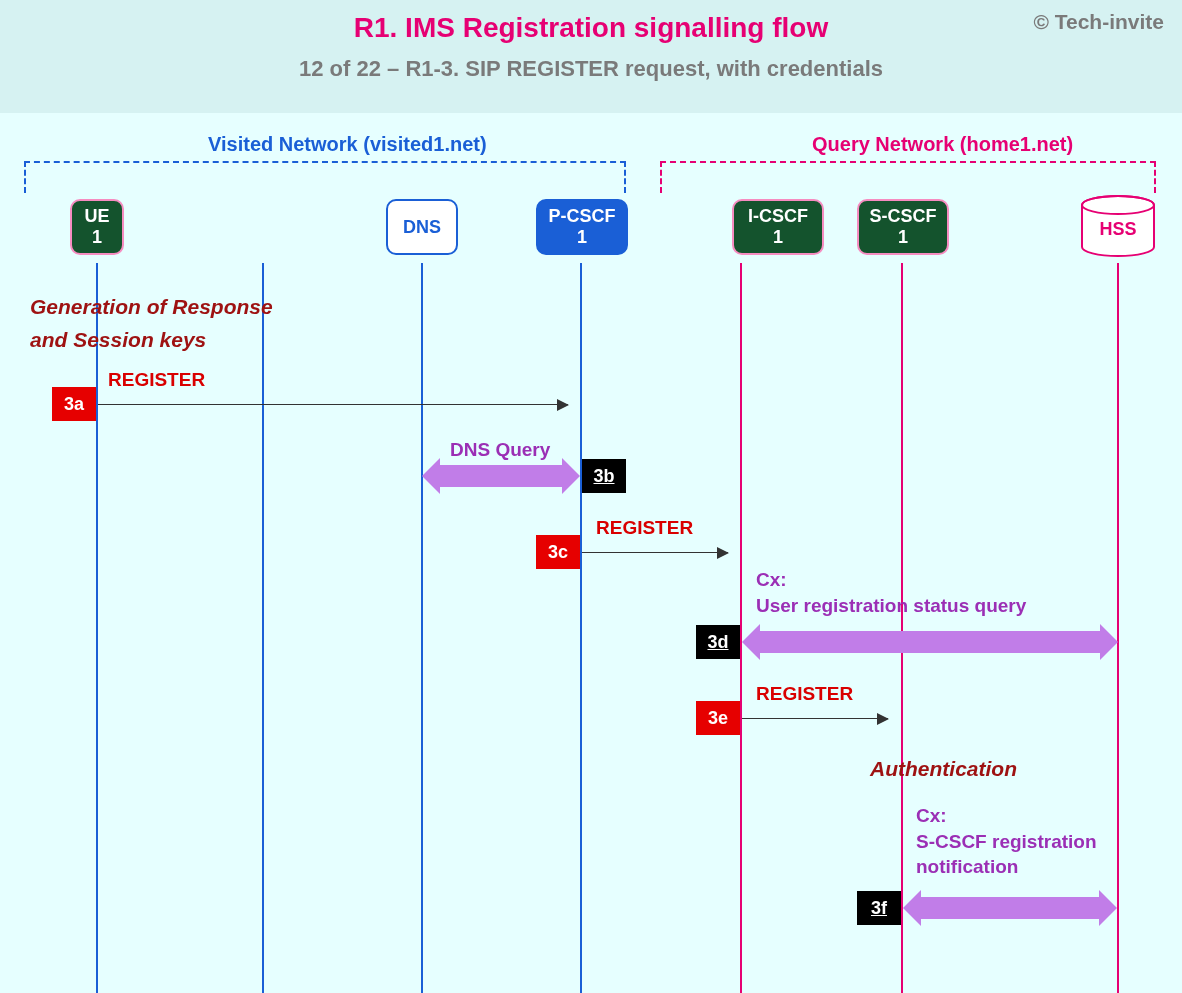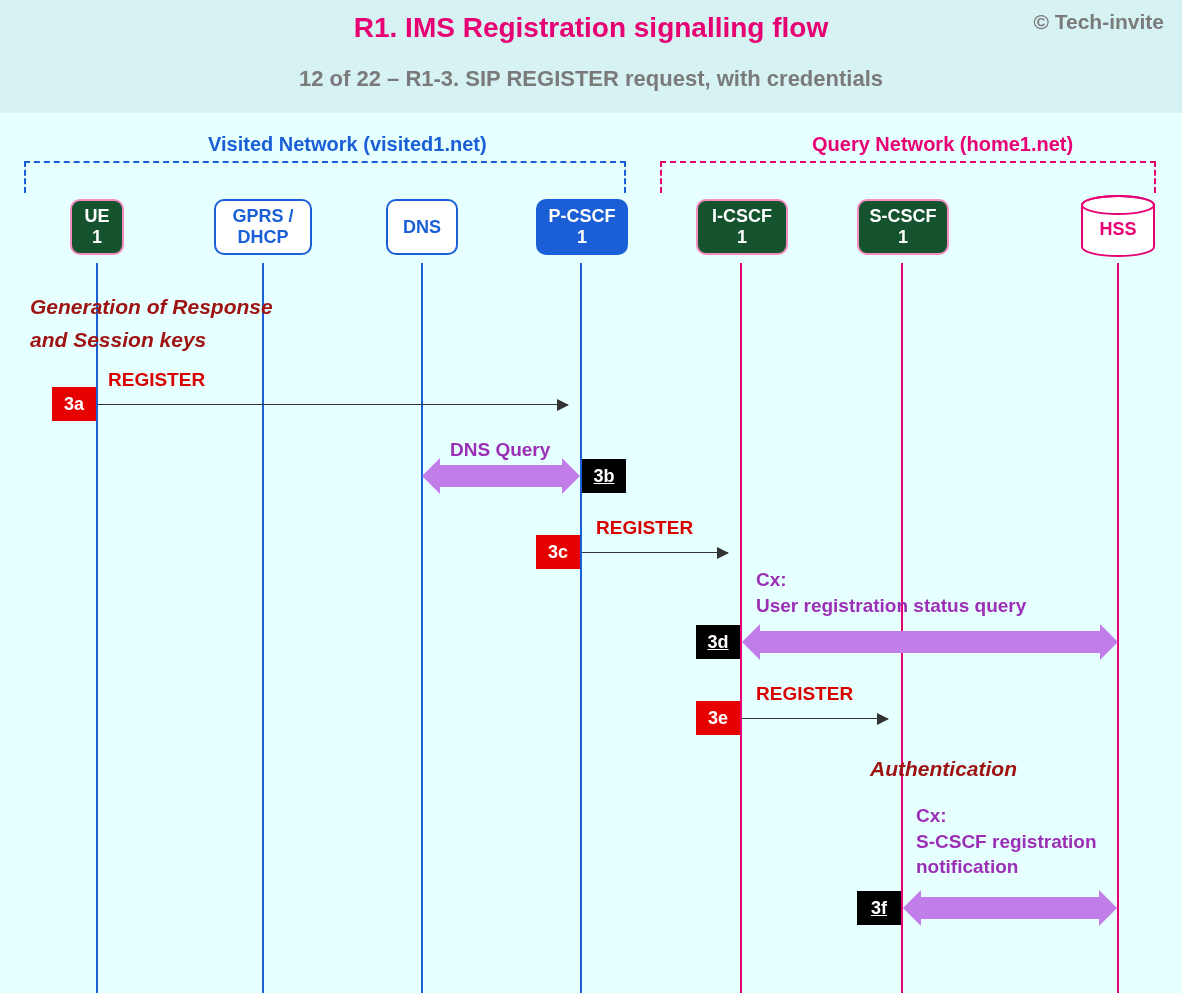--- a/index.html
+++ b/index.html
@@ -28,21 +28,21 @@
     top: 10px;
     right: 18px;
     font-size: 21px;
     color: #7a7a7a;
     font-weight: bold;
   }
   .title-main {
     color: #e60073;
     font-size: 28px;
     font-weight: bold;
-    margin-bottom: 22px;
+    margin-bottom: 12px;
   }
   .title-sub {
     color: #7a7a7a;
     font-size: 22px;
     font-weight: bold;
   }
   .diagram {
     position: absolute;
     left: 0; right: 0;
     top: 113px;
@@ -219,26 +219,24 @@
     <div class="lifeline blue" style="left:96px;"></div>
     <div class="lifeline blue" style="left:262px;"></div>
     <div class="lifeline blue" style="left:421px;"></div>
     <div class="lifeline blue" style="left:580px;"></div>
     <div class="lifeline pink" style="left:740px;"></div>
     <div class="lifeline pink" style="left:901px;"></div>
     <div class="lifeline pink" style="left:1117px;"></div>
 
     <div class="node pink-solid" style="left:70px; width:54px;">UE
 1</div>
-    <div class="node blue-outline" style="left:214px; width:98px;">GPRS /
-DHCP</div>
     <div class="node blue-outline" style="left:386px; width:72px;">DNS</div>
     <div class="node blue-solid" style="left:536px; width:92px;">P-CSCF
 1</div>
-    <div class="node pink-solid" style="left:696px; width:92px;">I-CSCF
+    <div class="node pink-solid" style="left:732px; width:92px;">I-CSCF
 1</div>
     <div class="node pink-solid" style="left:857px; width:92px;">S-CSCF
 1</div>
 
     <svg class="cylinder" style="left:1080px;" viewBox="0 0 76 62">
       <ellipse cx="38" cy="10" rx="36" ry="9" fill="#fff" stroke="#e60073" stroke-width="2"></ellipse>
       <path d="M2 10 L2 52 A36 9 0 0 0 74 52 L74 10" fill="#fff" stroke="#e60073" stroke-width="2"></path>
       <ellipse cx="38" cy="10" rx="36" ry="9" fill="none" stroke="#e60073" stroke-width="2"></ellipse>
     </svg>
     <div class="node pink-outline-cyl" style="left:1080px; width:76px; top:94px; height:44px;">HSS</div>

